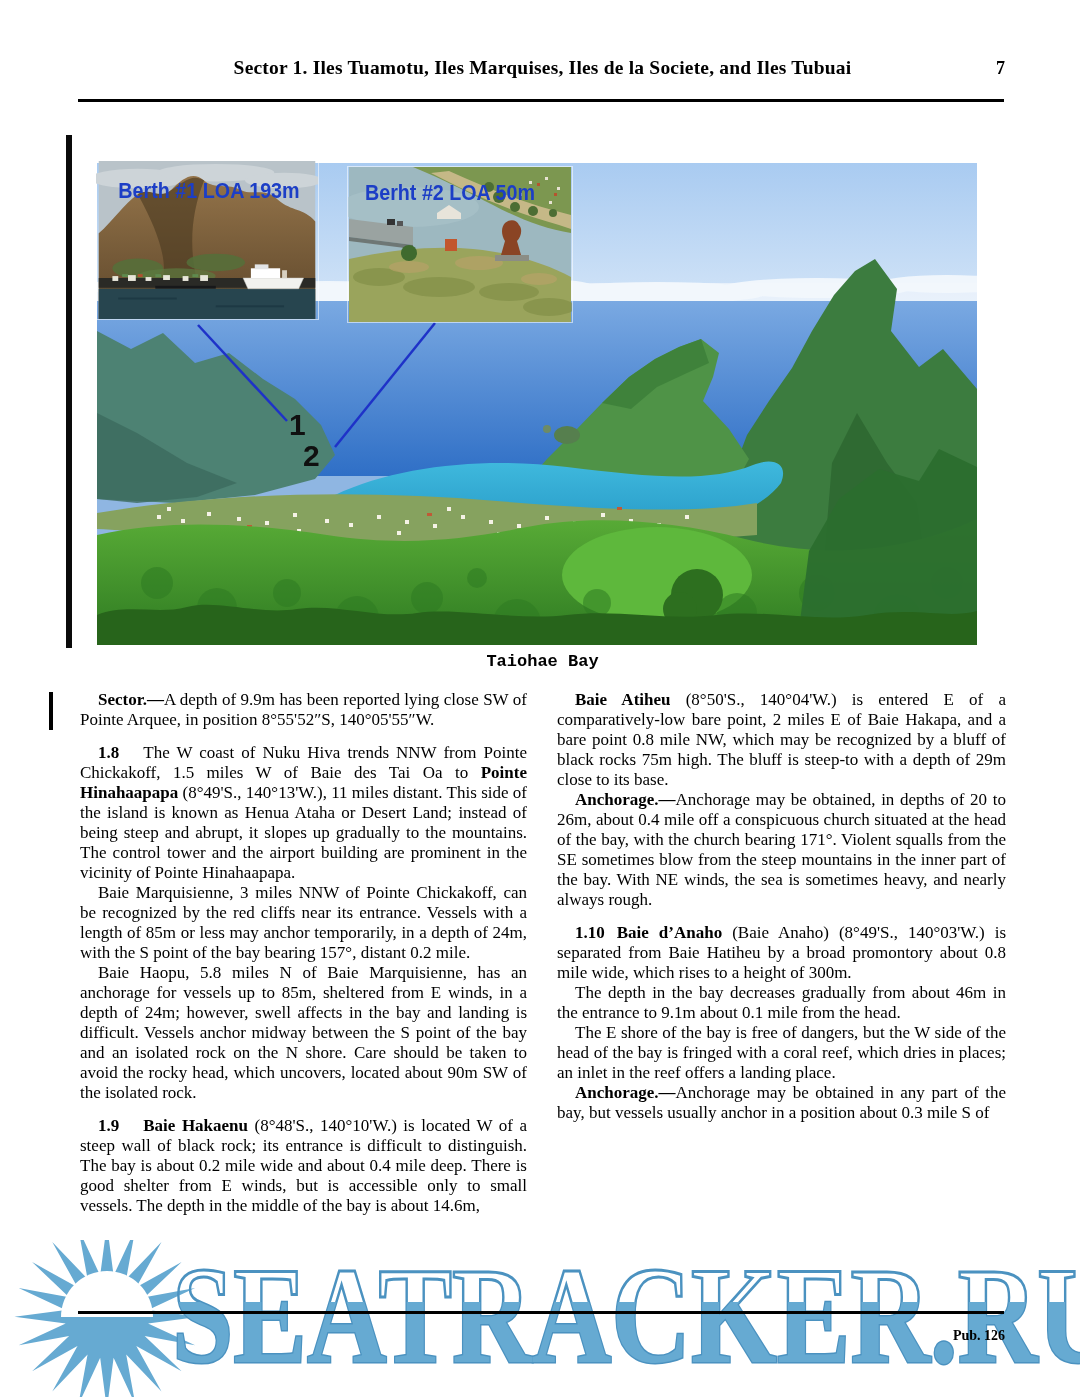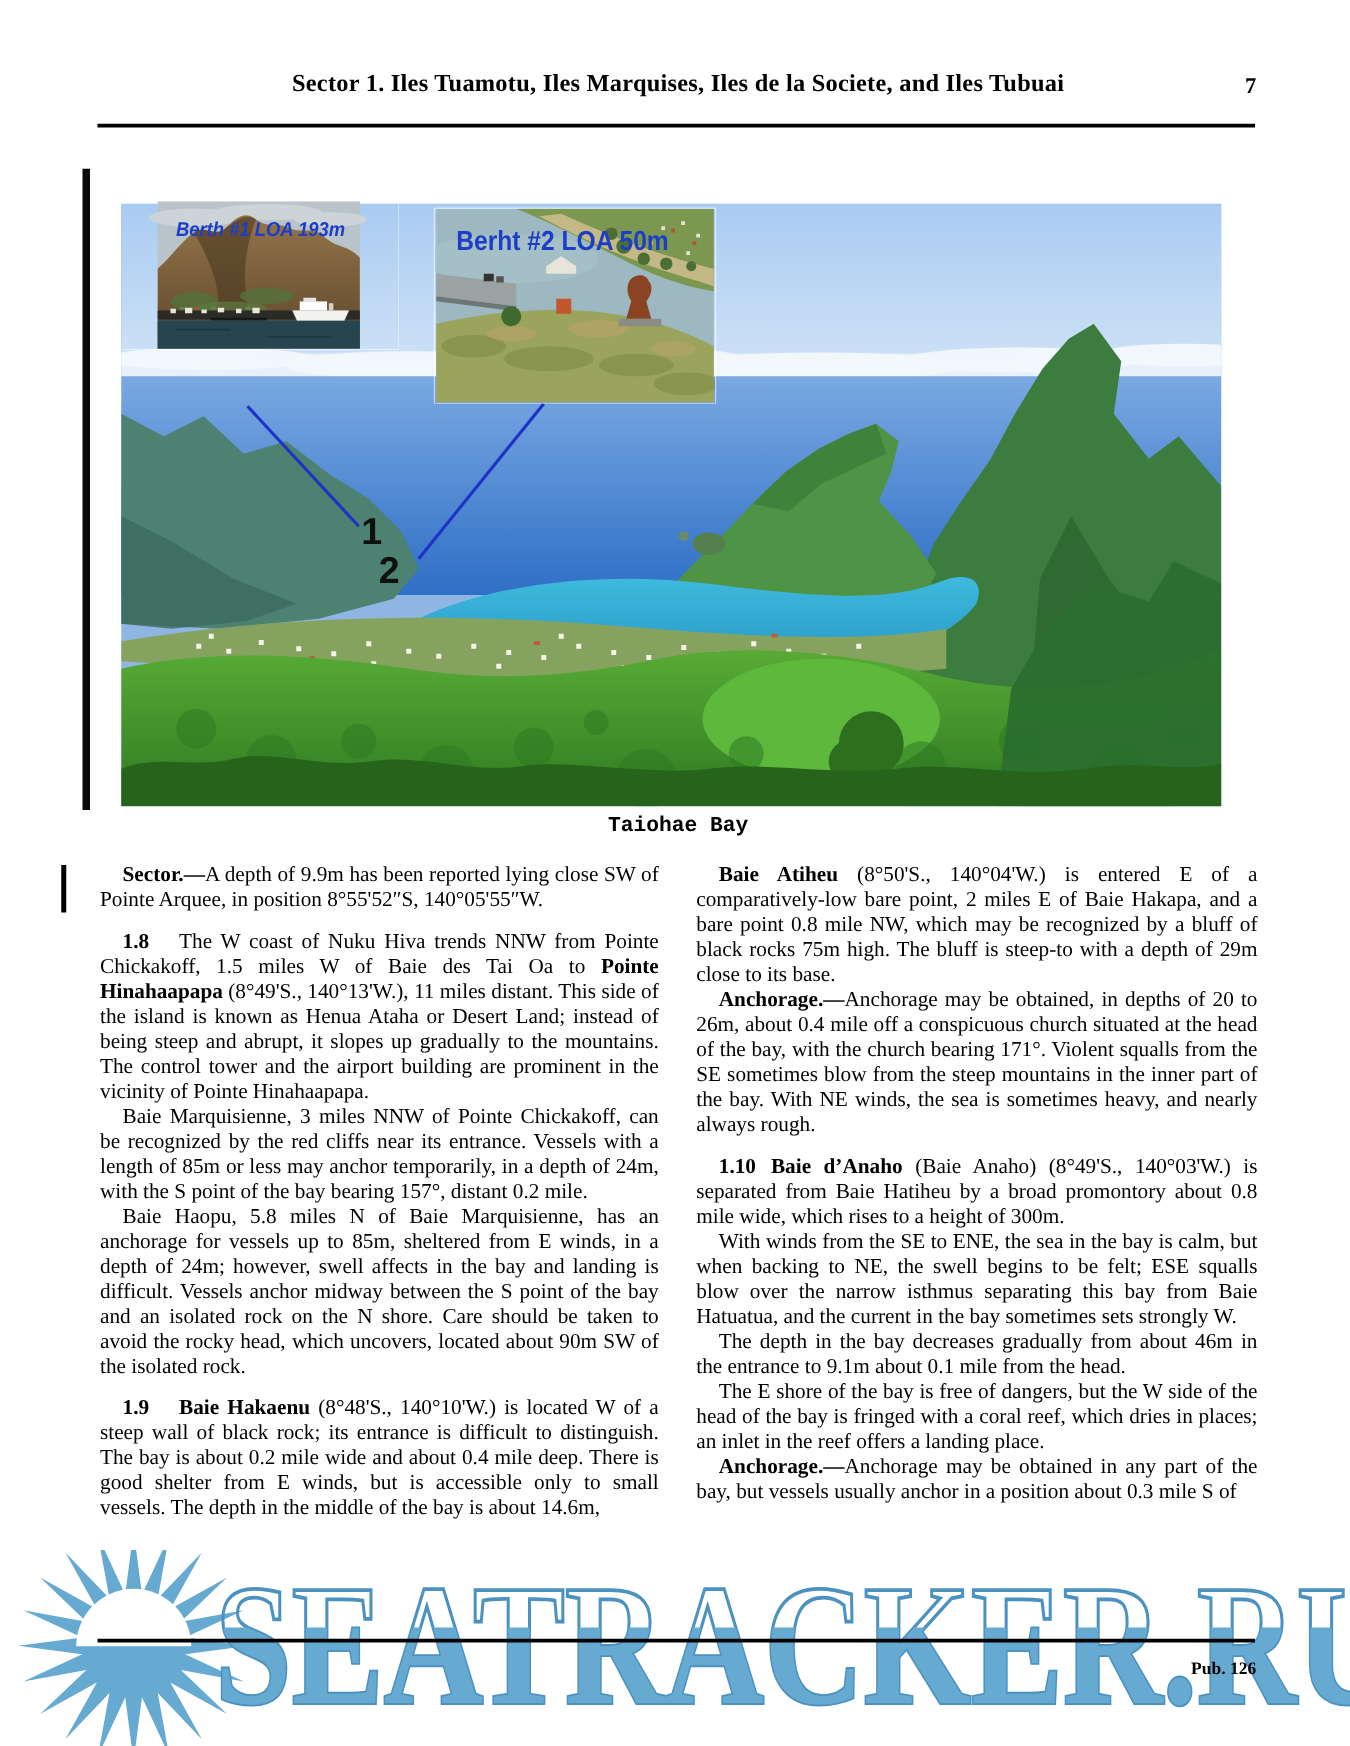--- a/index.html
+++ b/index.html
@@ -12,21 +12,21 @@
   .rule{position:absolute;left:78px;width:926px;height:3px;background:#000;}
   .rule-top{top:99px;}
   .rule-bottom{top:1311px;z-index:5;}
   
   .bar-photo{position:absolute;left:66px;top:135px;width:6px;height:513px;background:#0a0a0a;}
   
   .photo{position:absolute;left:97px;top:163px;width:880px;height:482px;background:#8fb6e2;}
   .photo svg.pano{position:absolute;left:0;top:0;width:880px;height:482px;}
   .inset{position:absolute;box-shadow:0 0 0 1px rgba(255,255,255,.55);}
   .inset svg{display:block;width:100%;height:100%;}
-  .inset1{left:-1px;top:-2px;width:222px;height:118px;font-style:italic;}
+  .inset1{left:-1px;top:-2px;width:222px;height:158px;}
   .inset2{left:251px;top:4px;width:224px;height:155px;}
   .caption{position:absolute;left:80px;top:652px;width:925px;text-align:center;
            font-weight:bold;font-size:17px;font-family:Liberation Mono, monospace;}
   
   .col{position:absolute;top:690px;width:447px;font-size:17px;line-height:20px;
        text-align:justify;z-index:1;}
   .col-left{left:80px;}
   .col-right{left:557px;width:449px;}
   .para{margin:0;text-indent:18px;}
   .para.noindent{text-indent:0;}
@@ -261,21 +261,20 @@
     <p class="para section"><b>1.8</b><span style="display: inline-block; width: 24px;"></span>The W coast of Nuku Hiva trends NNW from Pointe Chickakoff, 1.5 miles W of Baie des Tai Oa to <b>Pointe Hinahaapapa</b> (8°49'S., 140°13'W.), 11 miles distant. This side of the island is known as Henua Ataha or Desert Land; instead of being steep and abrupt, it slopes up gradually to the mountains. The control tower and the airport building are prominent in the vicinity of Pointe Hinahaapapa.</p>
     <p class="para">Baie Marquisienne, 3 miles NNW of Pointe Chickakoff, can be recognized by the red cliffs near its entrance. Vessels with a length of 85m or less may anchor temporarily, in a depth of 24m, with the S point of the bay bearing 157°, distant 0.2 mile.</p>
     <p class="para">Baie Haopu, 5.8 miles N of Baie Marquisienne, has an anchorage for vessels up to 85m, sheltered from E winds, in a depth of 24m; however, swell affects in the bay and landing is difficult. Vessels anchor midway between the S point of the bay and an isolated rock on the N shore. Care should be taken to avoid the rocky head, which uncovers, located about 90m SW of the isolated rock.</p>
     <p class="para section"><b>1.9</b><span style="display: inline-block; width: 24px;"></span><b>Baie Hakaenu</b> (8°48'S., 140°10'W.) is located W of a steep wall of black rock; its entrance is difficult to distinguish. The bay is about 0.2 mile wide and about 0.4 mile deep. There is good shelter from E winds, but is accessible only to small vessels. The depth in the middle of the bay is about 14.6m,</p>
   </div>
 
   <div class="col col-right">
     <p class="para"><b>Baie Atiheu</b> (8°50'S., 140°04'W.) is entered E of a comparatively-low bare point, 2 miles E of Baie Hakapa, and a bare point 0.8 mile NW, which may be recognized by a bluff of black rocks 75m high. The bluff is steep-to with a depth of 29m close to its base.</p>
     <p class="para"><b>Anchorage.—</b>Anchorage may be obtained, in depths of 20 to 26m, about 0.4 mile off a conspicuous church situated at the head of the bay, with the church bearing 171°. Violent squalls from the SE sometimes blow from the steep mountains in the inner part of the bay. With NE winds, the sea is sometimes heavy, and nearly always rough.</p>
     <p class="para section"><b>1.10</b><span style="display: inline-block; width: 12px;"></span><b>Baie d’Anaho</b> (Baie Anaho) (8°49'S., 140°03'W.) is separated from Baie Hatiheu by a broad promontory about 0.8 mile wide, which rises to a height of 300m.</p>
-    <p class="para">With winds from the SE to ENE, the sea in the bay is calm, but when backing to NE, the swell begins to be felt; ESE squalls blow over the narrow isthmus separating this bay from Baie Hatuatua, and the current in the bay sometimes sets strongly W.</p>
     <p class="para">The depth in the bay decreases gradually from about 46m in the entrance to 9.1m about 0.1 mile from the head.</p>
     <p class="para">The E shore of the bay is free of dangers, but the W side of the head of the bay is fringed with a coral reef, which dries in places; an inlet in the reef offers a landing place.</p>
     <p class="para"><b>Anchorage.—</b>Anchorage may be obtained in any part of the bay, but vessels usually anchor in a position about 0.3 mile S of</p>
   </div>
 
   <svg class="wm" viewBox="0 0 1080 170">
     <defs>
       <clipPath id="wmclip">
           <rect x="0" y="62" width="1080" height="108"></rect>
         </clipPath>

